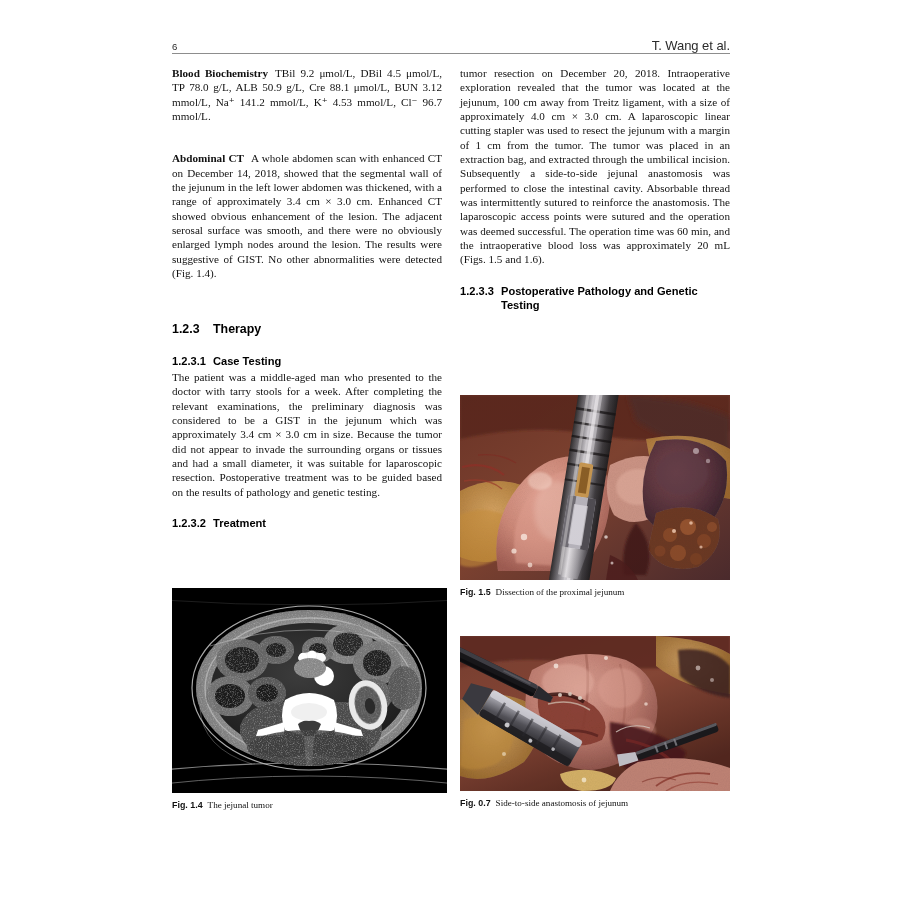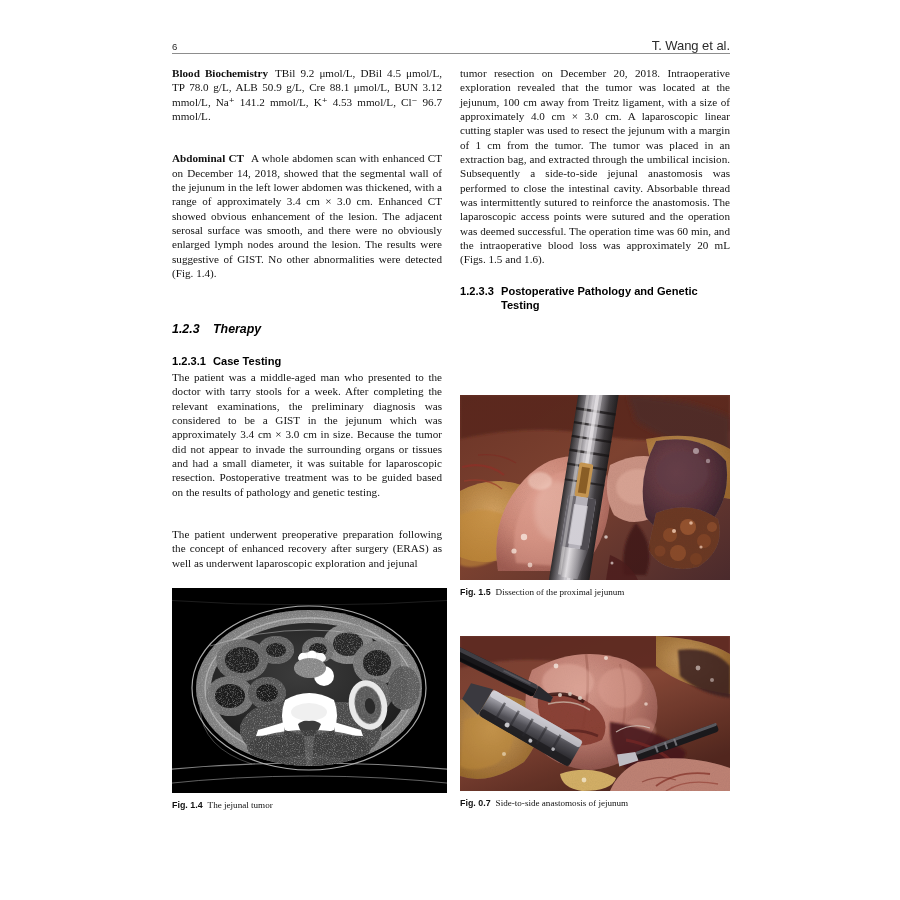--- a/index.html
+++ b/index.html
@@ -86,21 +86,20 @@
     font-family: "Liberation Sans", "DejaVu Sans", sans-serif;
     color: #000;
     margin: 0;
     font-weight: bold;
   }
   h2.h-num {
     font-size: 12.4px;
     line-height: 15px;
     margin-top: 20px;
     margin-bottom: 12px;
-    font-style: italic;
   }
   h2.h-num .numpart { display: inline-block; width: 41px; }
 
   h3.h-num {
     font-size: 11.1px;
     line-height: 14px;
     margin-top: 17px;
     margin-bottom: 1.5px;
   }
   h3.h-num .numpart { display: inline-block; width: 41px; }
@@ -172,22 +171,22 @@
 
       <div class="spacer-md"></div>
 
 
       <h2 class="h-num"><span class="numpart">1.2.3</span><span>Therapy</span></h2>
 
       <h3 class="h-num"><span class="numpart">1.2.3.1</span><span>Case Testing</span></h3>
 
       <p class="body">The patient was a middle-aged man who presented to the doctor with tarry stools for a week. After completing the relevant examinations, the preliminary diagnosis was considered to be a GIST in the jejunum which was approximately 3.4 cm × 3.0 cm in size. Because the tumor did not appear to invade the surrounding organs or tissues and had a small diameter, it was suitable for laparoscopic resection. Postoperative treatment was to be guided based on the results of pathology and genetic testing.</p>
 
-
-      <p class="body">The patient underwent preoperative preparation following the concept of enhanced recovery after surgery (ERAS) as well as underwent laparoscopic exploration and jejunal</p>
+      <h3 class="h-num"><span class="numpart">1.2.3.2</span><span>Treatment</span></h3>
+
     </div>
 
     <div class="col col-right">
 
       <p class="body">tumor resection on December 20, 2018. Intraoperative exploration revealed that the tumor was located at the jejunum, 100 cm away from Treitz ligament, with a size of approximately 4.0 cm × 3.0 cm. A laparoscopic linear cutting stapler was used to resect the jejunum with a margin of 1 cm from the tumor. The tumor was placed in an extraction bag, and extracted through the umbilical incision. Subsequently a side-to-side jejunal anastomosis was performed to close the intestinal cavity. Absorbable thread was intermittently sutured to reinforce the anastomosis. The laparoscopic access points were sutured and the operation was deemed successful. The operation time was 60 min, and the intraoperative blood loss was approximately 20 mL (Figs. 1.5 and 1.6).</p>
 
       <h3 class="h-num wrap"><span class="numpart">1.2.3.3</span><span class="txt">Postoperative Pathology and Genetic Testing</span></h3>
 
     </div>
   </div>

